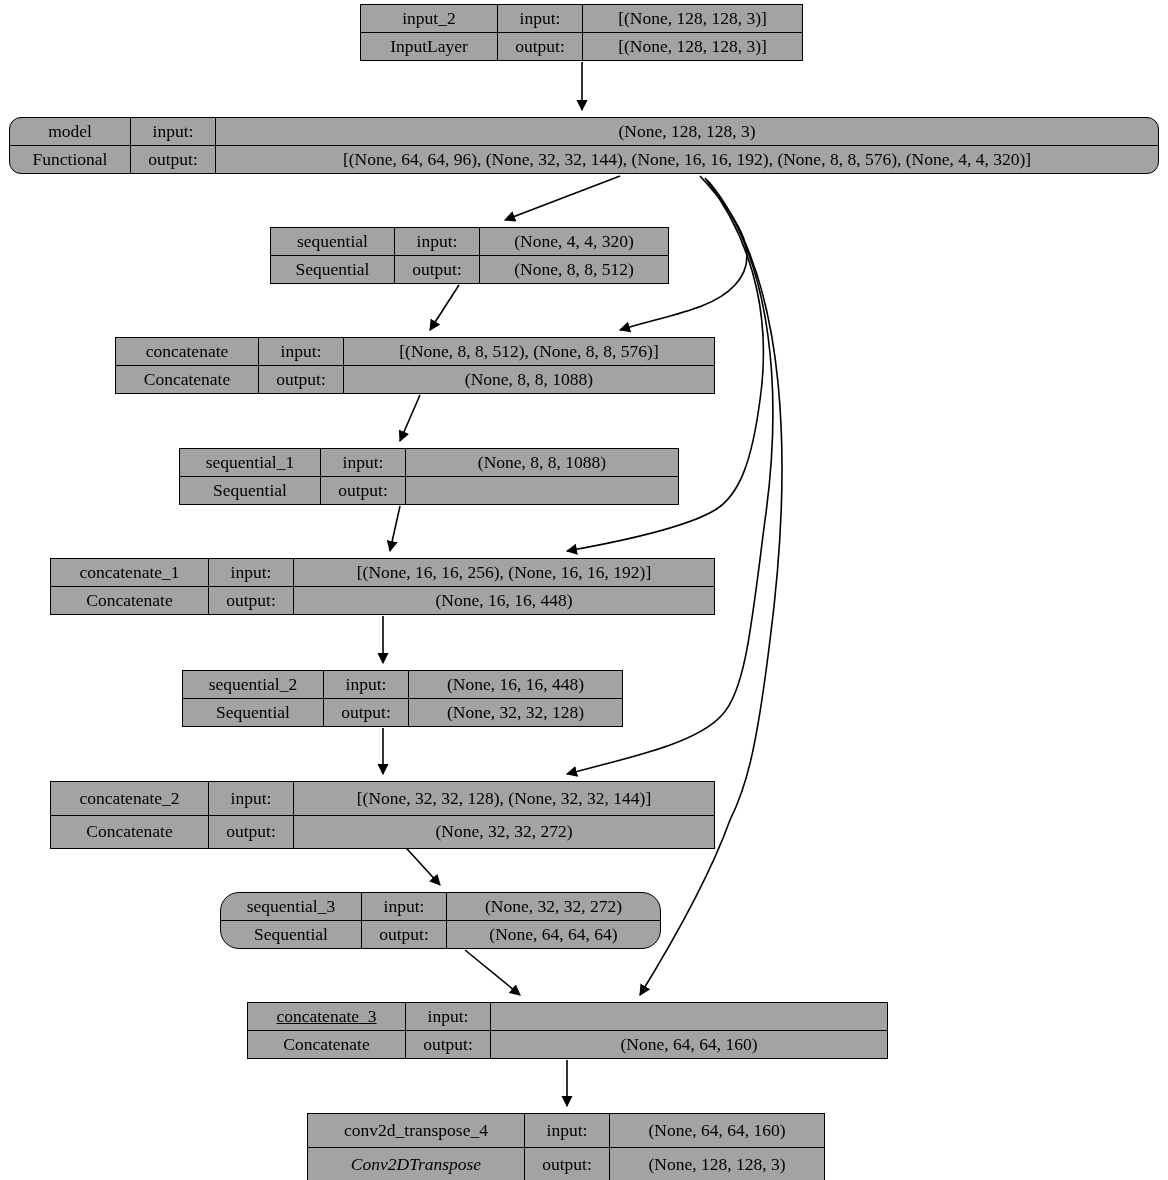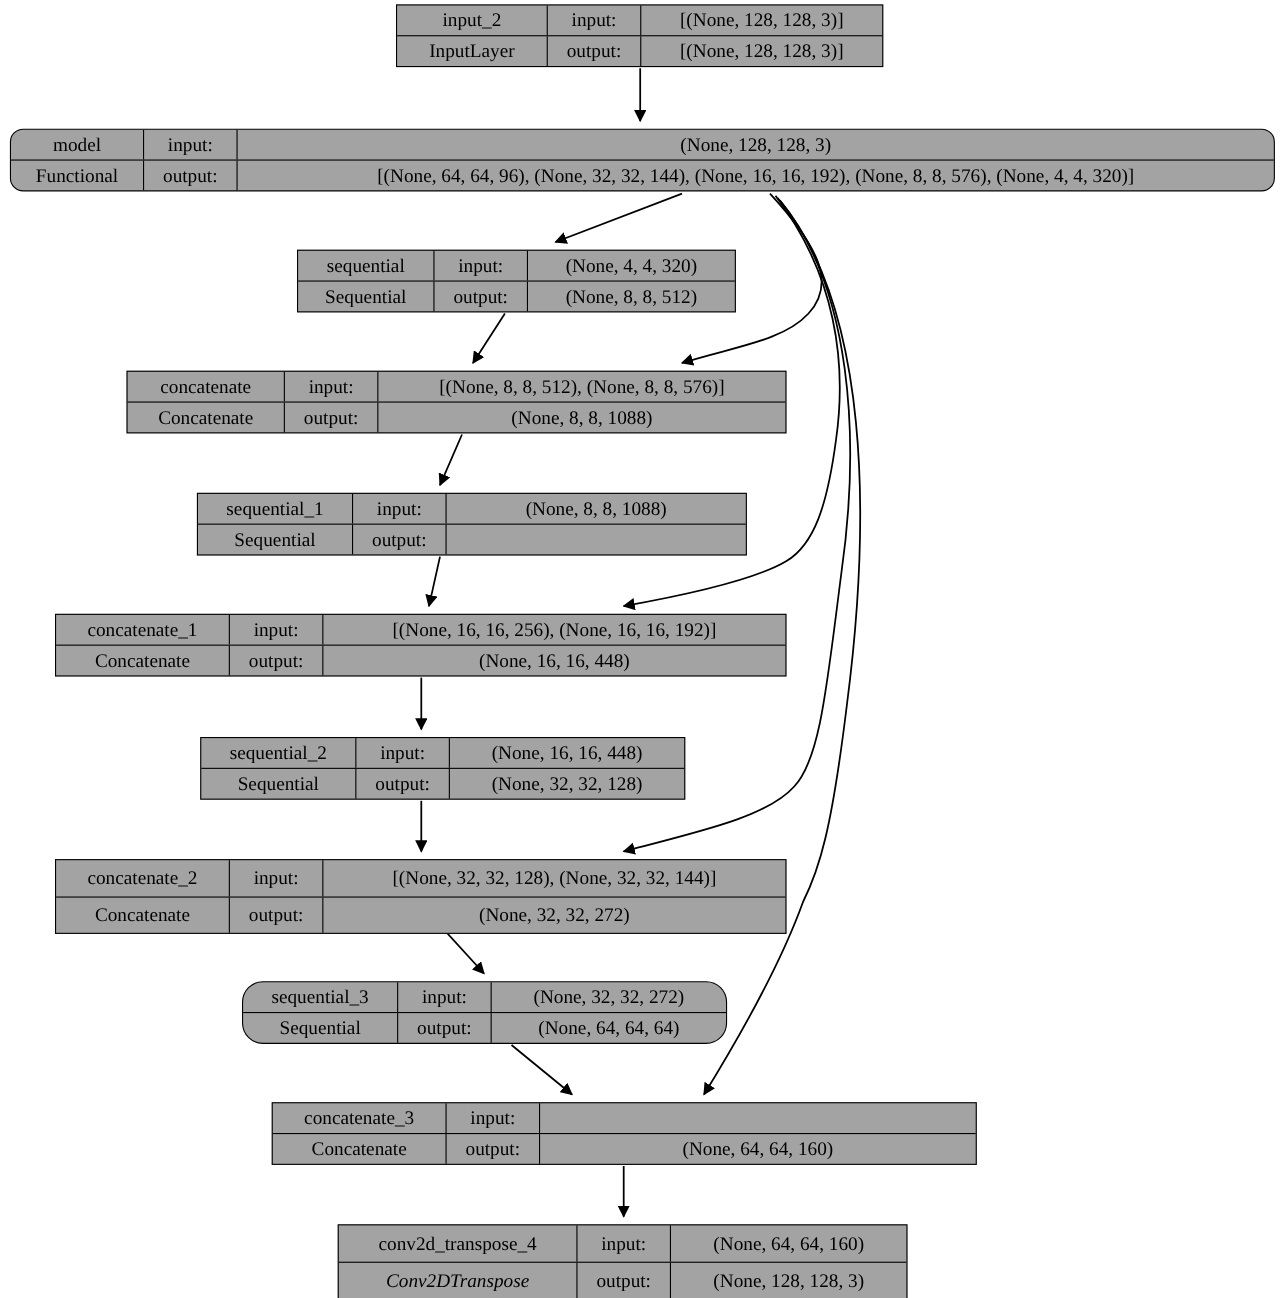--- a/index.html
+++ b/index.html
@@ -216,21 +216,21 @@
     </div>
     <div class="node-row">
       <div class="cell name" style="width:141px;">Sequential</div>
       <div class="cell io" style="width:85px;">output:</div>
       <div class="cell shape">(None, 64, 64, 64)</div>
     </div>
   </div>
 
   <div class="node" style="left:247px; top:1002px; width:641px; height:57px;">
     <div class="node-row top">
-      <div class="cell name" style="width:158px;">concatenate_3</div>
+      <div class="cell name" style="width:158px;text-decoration:underline;">concatenate_3</div>
       <div class="cell io" style="width:85px;">input:</div>
     </div>
     <div class="node-row">
       <div class="cell name" style="width:158px;">Concatenate</div>
       <div class="cell io" style="width:85px;">output:</div>
       <div class="cell shape">(None, 64, 64, 160)</div>
     </div>
   </div>
 
   <div class="node" style="left:307px; top:1113px; width:518px; height:69px;">

